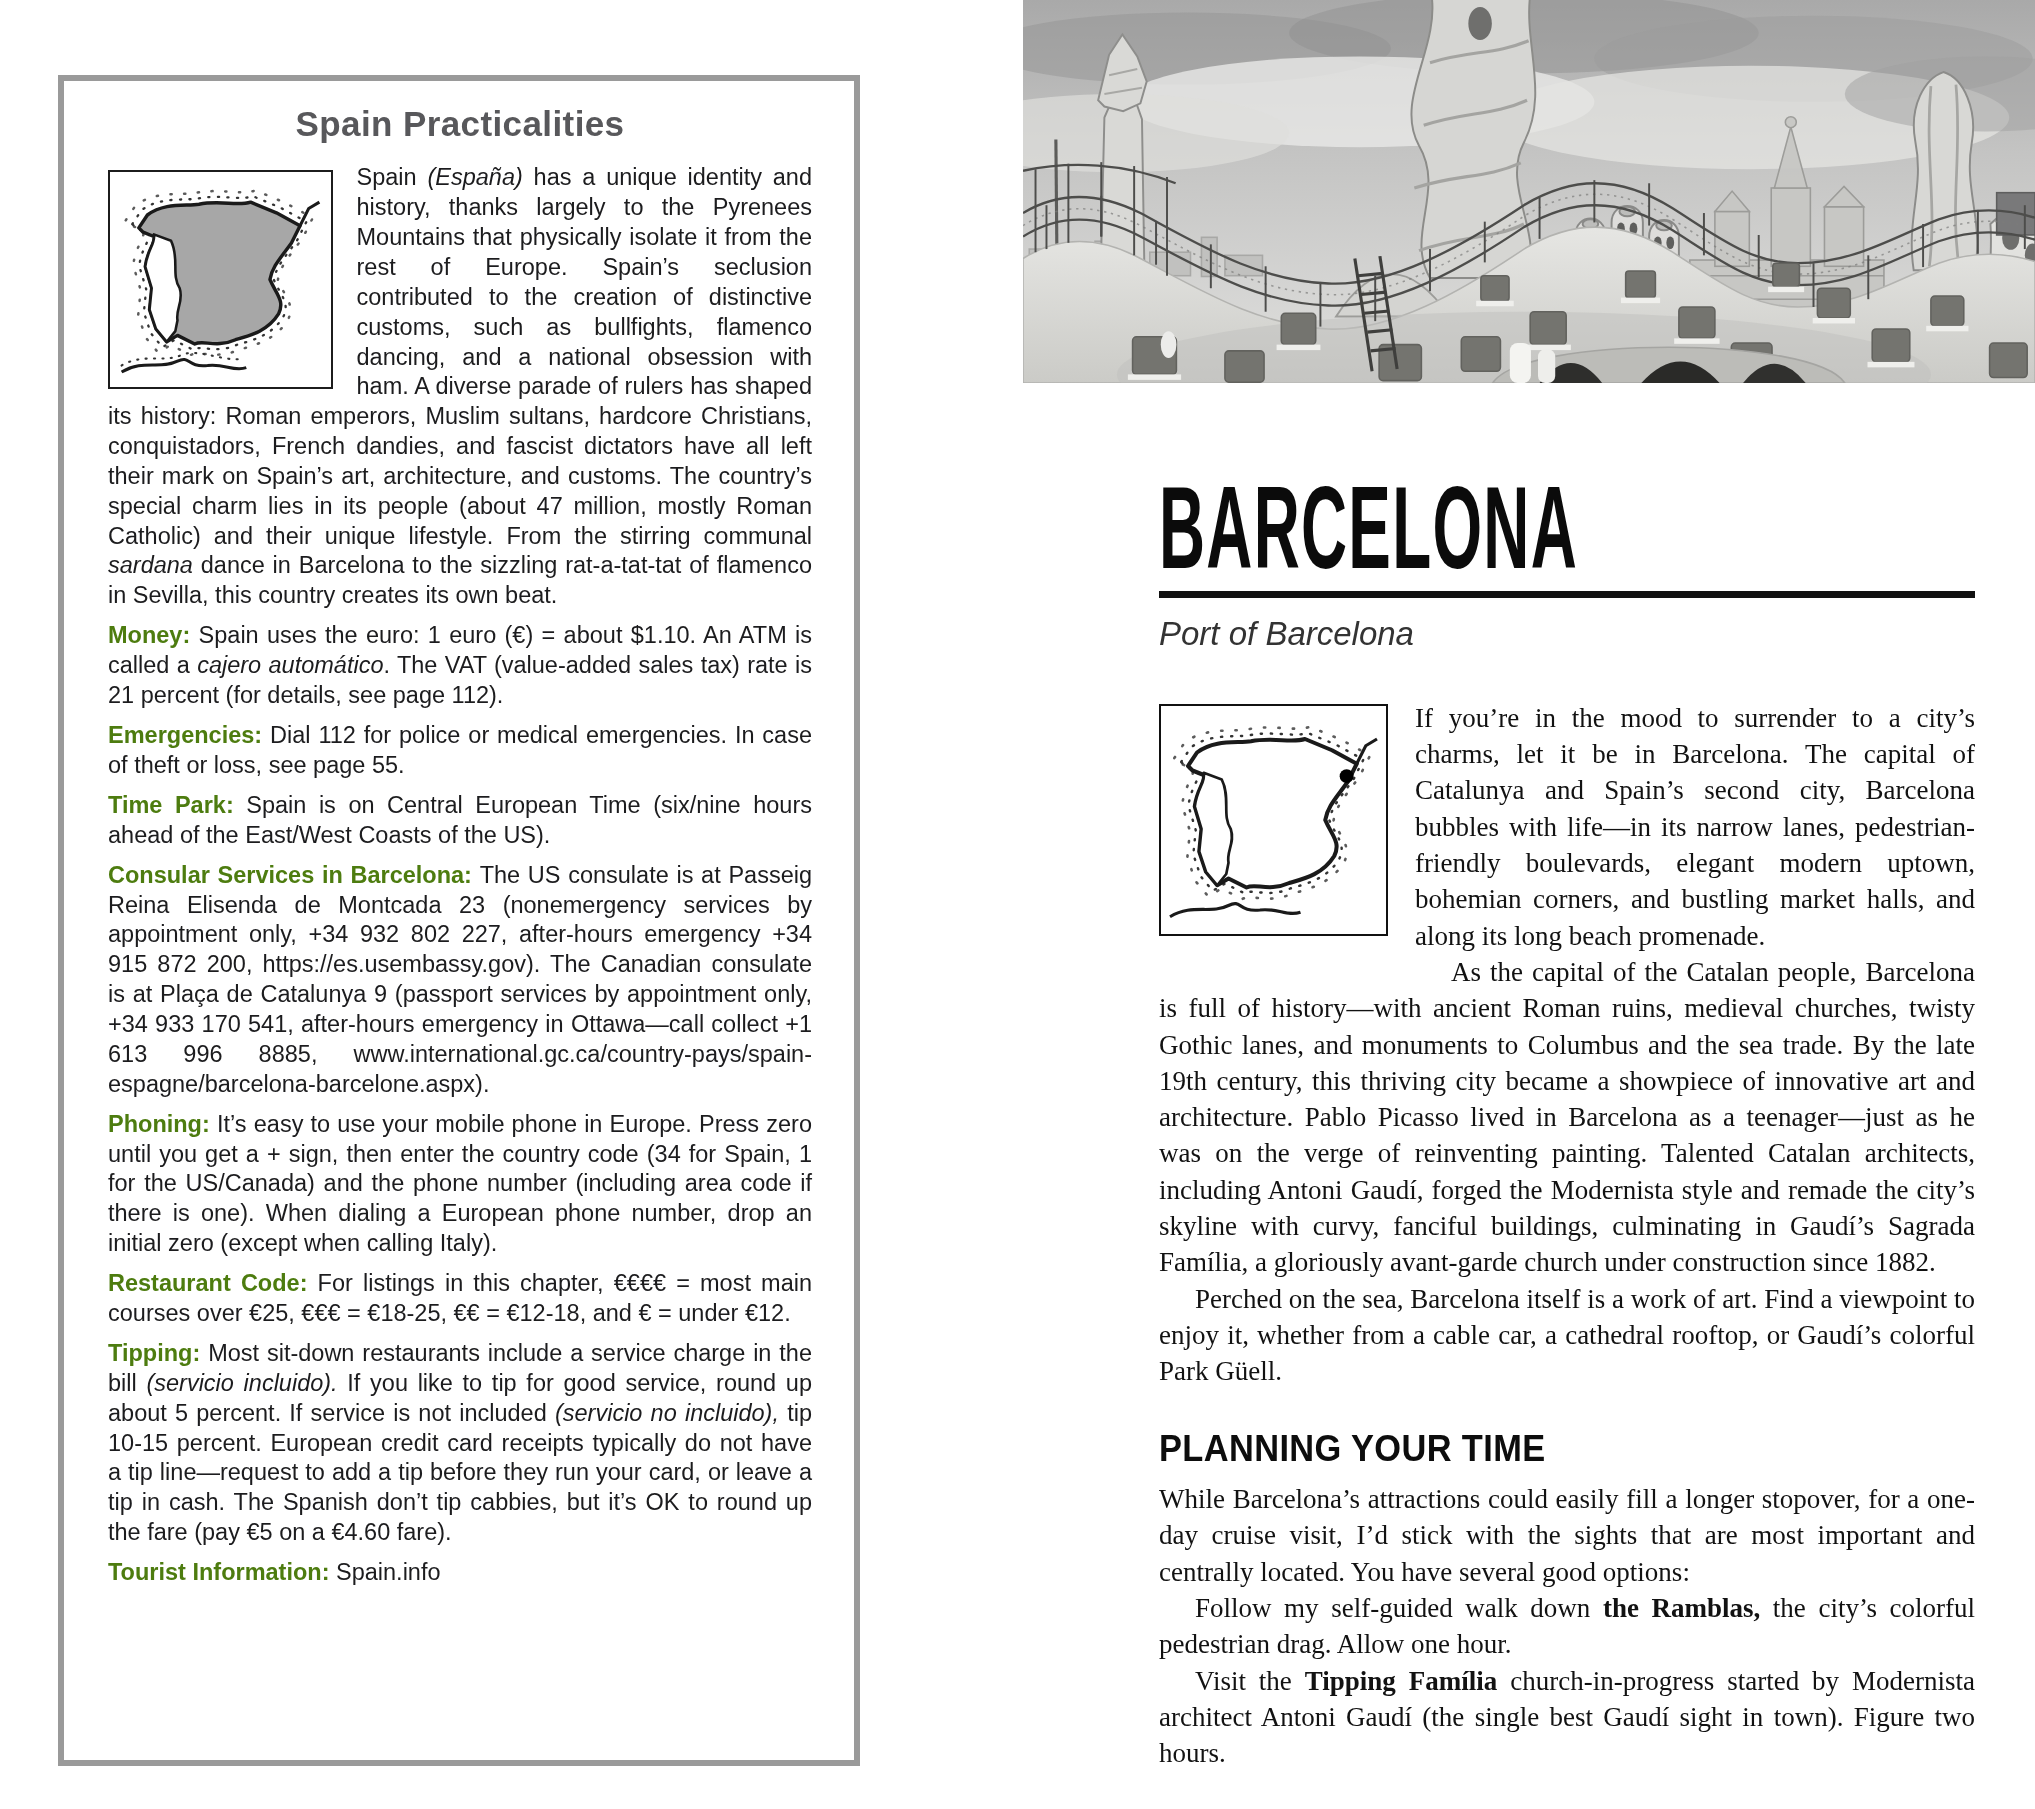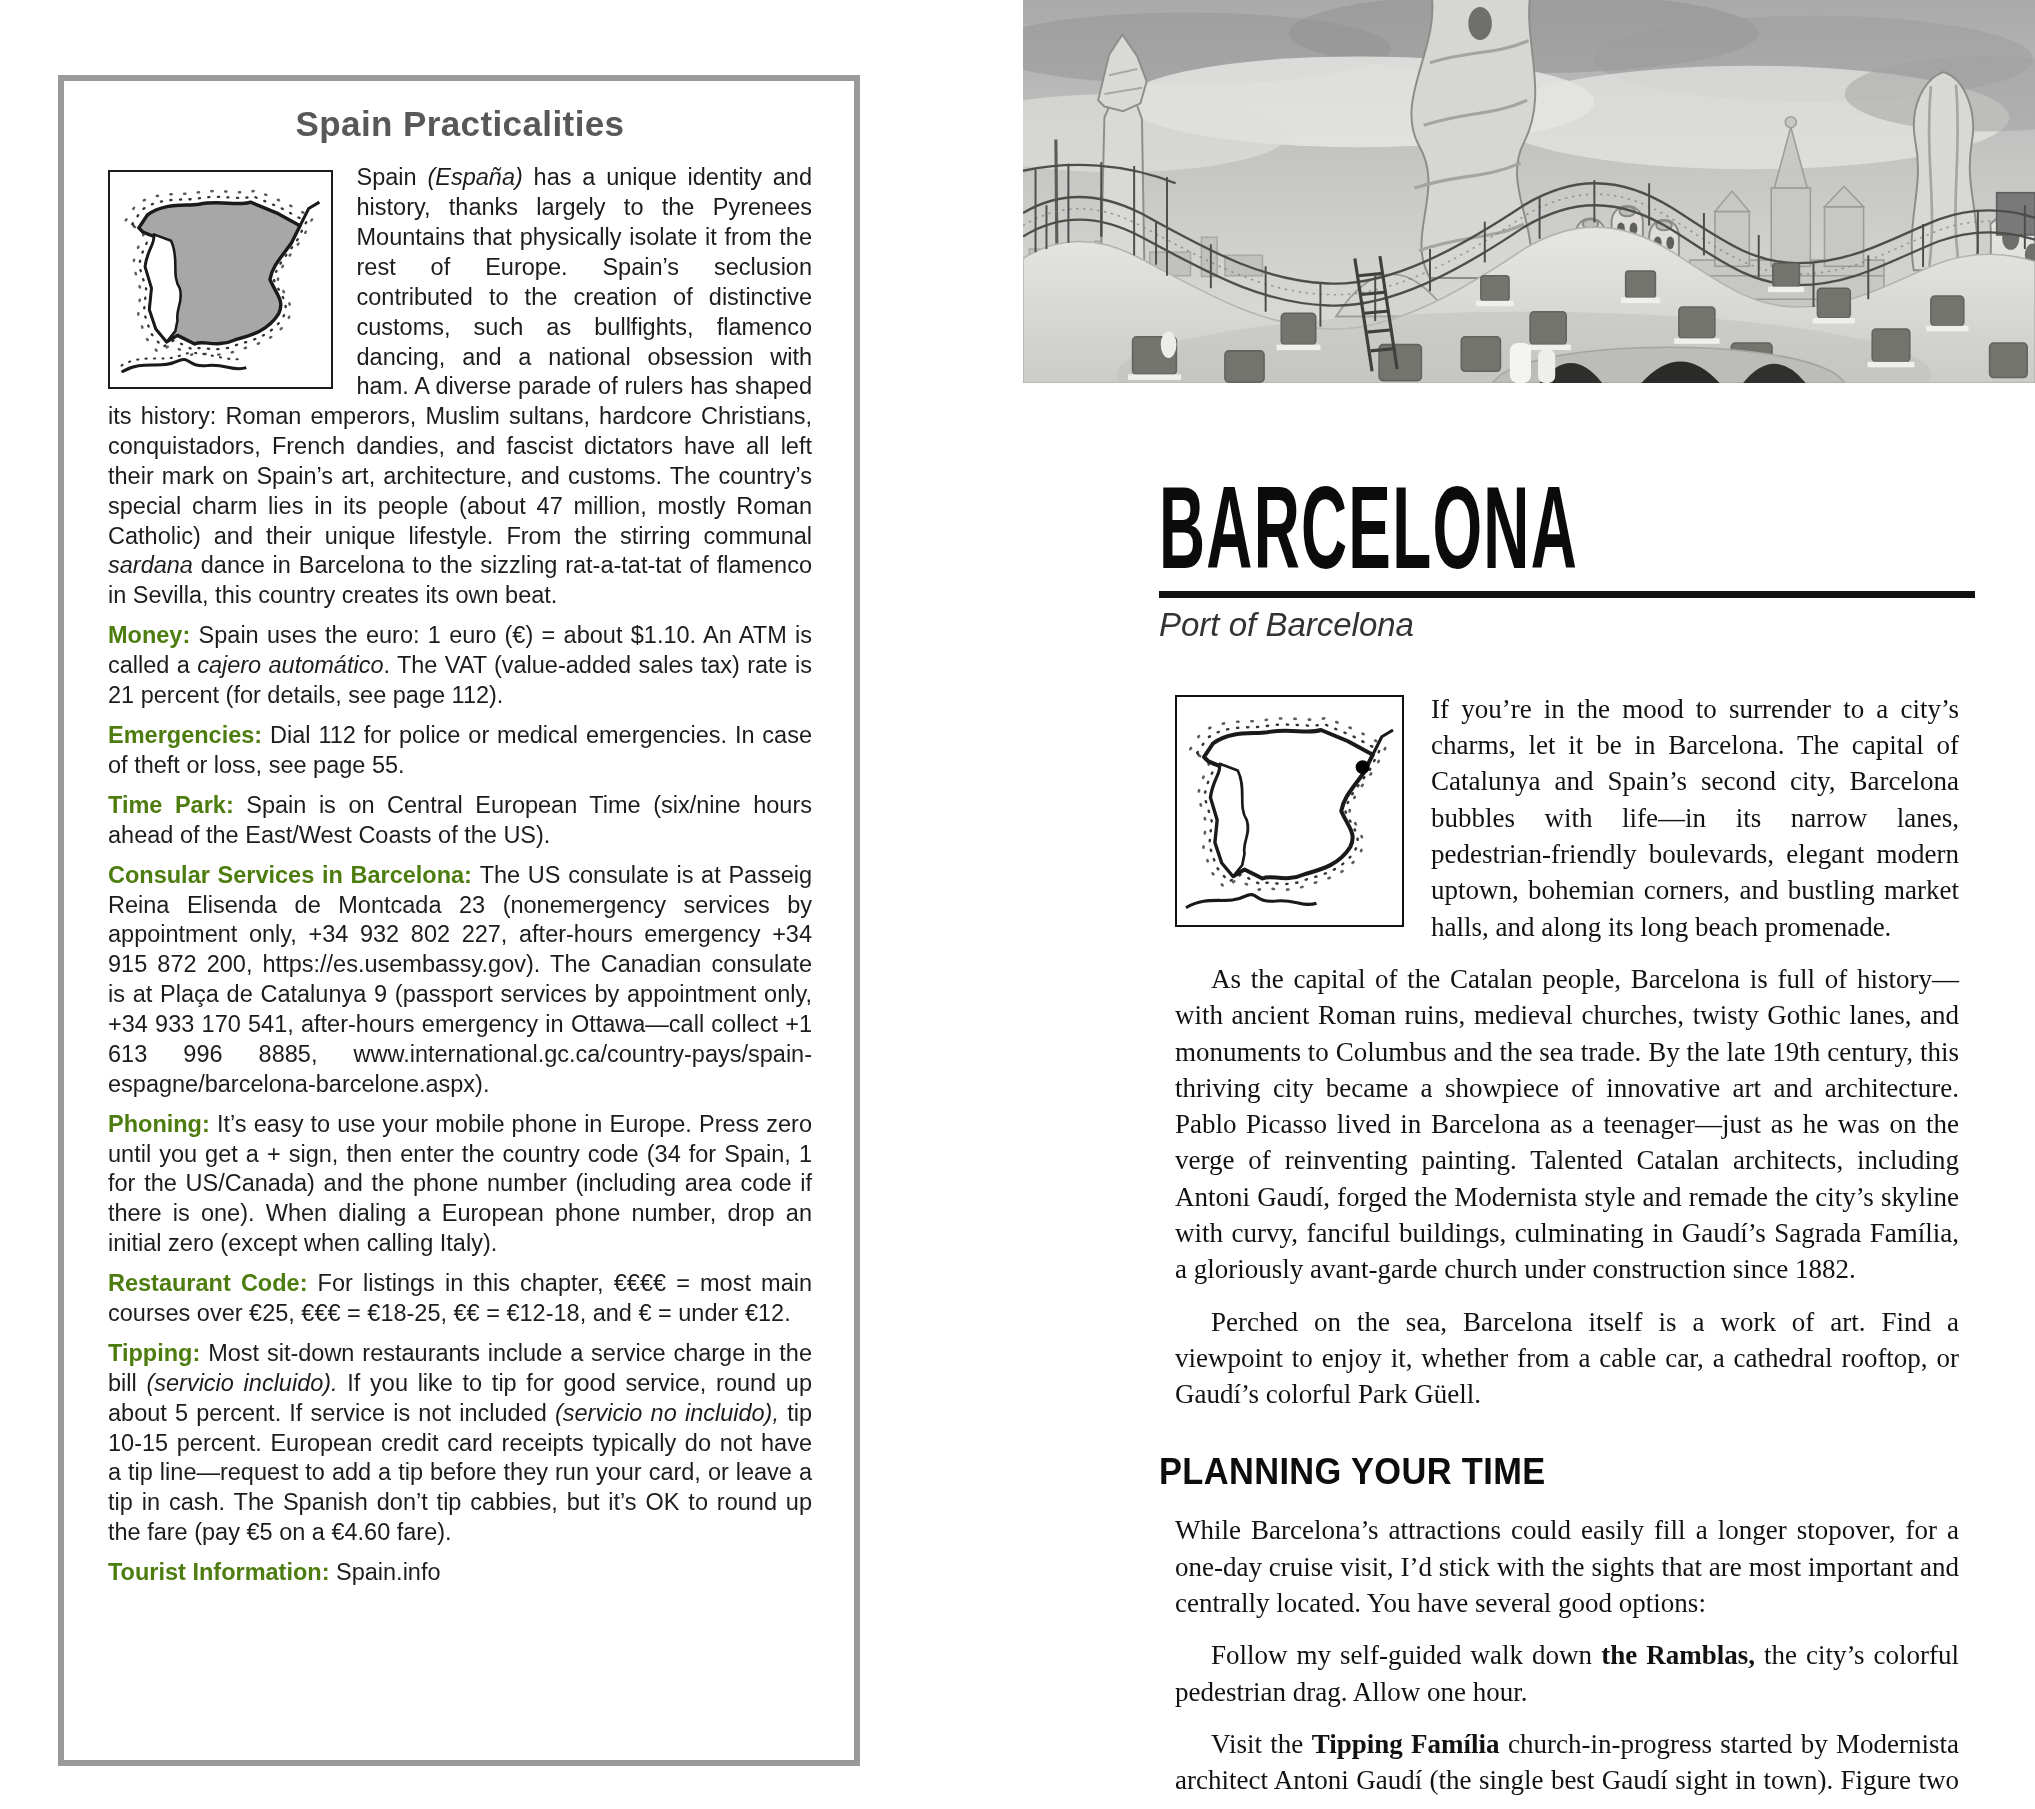--- a/index.html
+++ b/index.html
@@ -25,25 +25,25 @@
 
   
   .photo-wrap{position:absolute;left:1023px;top:0;width:1012px;height:383px;overflow:hidden;}
   .photo-wrap svg{display:block;width:100%;height:100%;}
 
   .chapter-col{position:absolute;left:1159px;top:470px;width:816px;}
   .chapter-title{margin:0;font-size:116px;line-height:1.0;font-weight:900;color:#0b0b0b;
                  letter-spacing:2.3px;transform:scaleX(0.55);transform-origin:left bottom;
                  white-space:nowrap;}
   .title-rule{height:7px;background:#111;margin-top:4.7px;}
-  .port-subtitle{margin-top:8px;font-size:33px;font-style:italic;color:#333;}
+  .port-subtitle{margin-top:17px;font-size:33px;font-style:italic;color:#333;}
 
   .serif-body{font-family:"Liberation Serif", serif;font-size:27px;line-height:1.345;
               color:#121212;text-align:justify;margin-top:47px;}
-  .serif-body p{margin:16px;font-family:Liberation Serif, serif;}
+  .serif-body p{margin:0;font-family:Liberation Serif, serif;}
   .serif-body p.indent{text-indent:36px;}
   .map-box-right{float:left;width:229px;height:232px;border:2.3px solid #111;
                  background:#fff;margin:4.7px 27px 33px 0;box-sizing:border-box;}
   .planning-heading{margin:34px 0 7.8px 0;font-size:37px;font-weight:800;color:#0d0d0d;
                     letter-spacing:0.4px;transform:scaleX(0.93);transform-origin:left center;
                     white-space:nowrap;font-family:"Liberation Sans", sans-serif;}
 </style>
 </head>
 <body>
 

